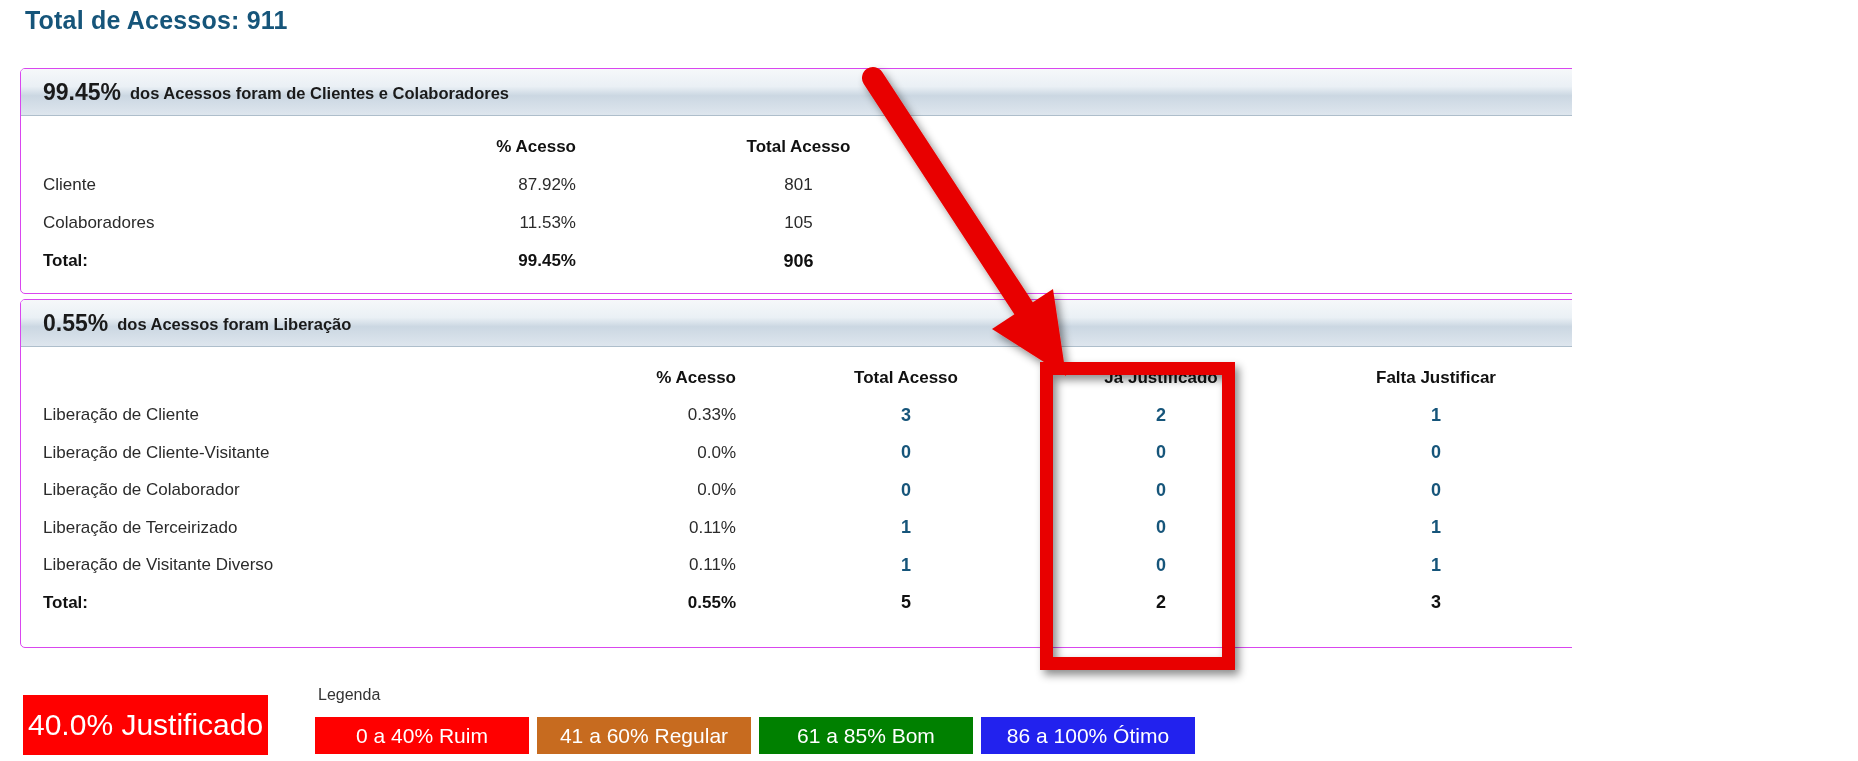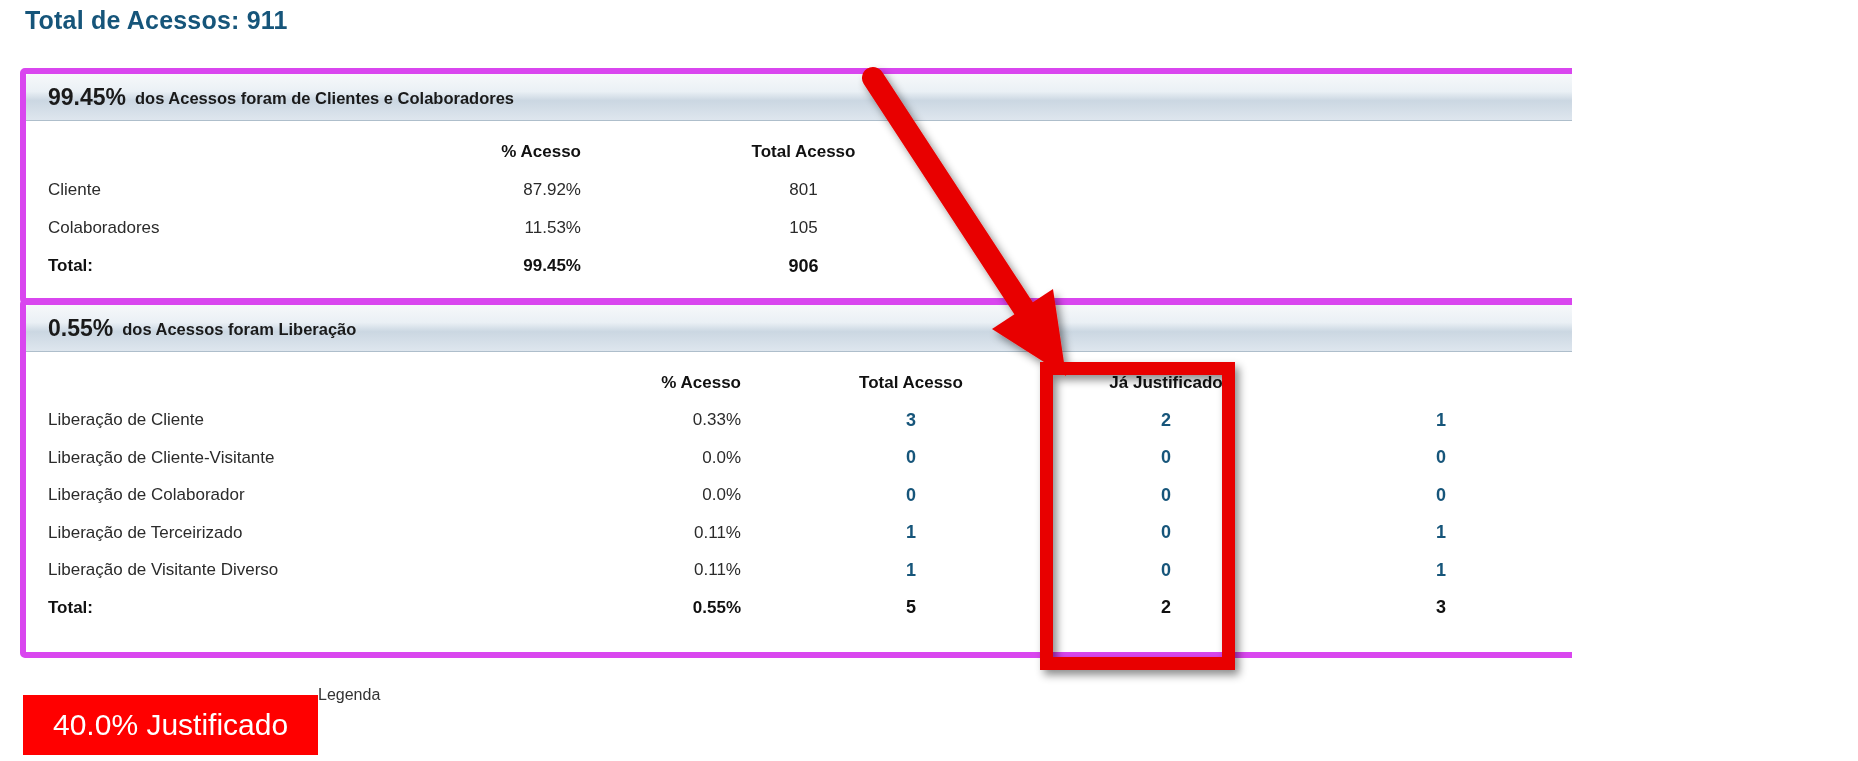--- a/index.html
+++ b/index.html
@@ -7,21 +7,21 @@
     position:relative; width:1572px; height:761px; overflow:hidden;
     background:#fff; font-family:"Liberation Sans","DejaVu Sans",sans-serif;
     color:#2b2b2b;
   }
   .page-title {
     position:absolute; left:25px; top:6px;
     font-size:25px; font-weight:bold; color:#16557A; letter-spacing:0.2px;
   }
   .panel {
     position:absolute; left:20px; width:1816px;
-    background:#fff; border:6px solid #d946ef; border-radius:5px;
+    background:#fff; border:1px solid #d946ef; border-radius:5px;
   }
   #panel1 { top:68px;  height:224px; }
   #panel2 { top:299px; height:347px; }
   .panel-header {
     height:46px; display:flex; align-items:center; gap:9px;
     padding-left:22px; border-bottom:1px solid #AEBECB;
     border-radius:4px 4px 0 0;
     background:linear-gradient(to bottom,#F6F8FA 0%,#EAF0F5 38%,#CBD7E2 58%,#DEE6EE 100%);
   }
   .hp { font-size:23px; font-weight:bold; color:#1a1a1a; }
@@ -44,21 +44,21 @@
   .tot-num { font-weight:bold; color:#111; font-size:18px; }
   .total-bv {
     position:absolute; right:94px; top:130px;
     display:flex; align-items:baseline; gap:9px; white-space:nowrap;
   }
   .total-bv-label { font-size:18px; font-weight:bold; color:#111; }
   .total-bv-value { font-size:25px; font-weight:bold; color:#404040; }
   .overlay { position:absolute; left:0; top:0; width:1858px; height:761px; pointer-events:none; z-index:5; }
   .score-badge {
     position:absolute; left:23px; top:695px; height:60px;
-    display:flex; align-items:center; padding:0 30px;
+    display:flex; align-items:center; padding:0 5px;
     color:#fff; font-size:30px; white-space:nowrap;
   }
   .legend-title {
     position:absolute; left:318px; top:686px;
     font-size:16px; font-weight:normal; color:#333;
   }
   .legend-row { position:absolute; left:315px; top:717px; display:flex; gap:8px; }
   .chip {
     width:214px; height:37px; color:#fff; font-size:21px;
     display:flex; align-items:center; justify-content:center; white-space:nowrap;
@@ -108,20 +108,21 @@
     <div class="panel-header">
       <span class="hp">0.55%</span>
       <span class="ht">dos Acessos foram Liberação</span>
     </div>
     <div class="panel-body">
       <div class="t2-row">
         <span class="c-label"></span>
         <span class="c-right colhead">% Acesso</span>
         <span class="c-center colhead">Total Acesso</span>
         <span class="c-center colhead">Já Justificado</span>
+        <span class="c-center colhead">Falta Justificar</span>
         <span></span>
       </div>
 
       <div class="t2-row">
         <span class="c-label">Liberação de Cliente</span>
         <span class="c-right">0.33%</span>
         <span class="c-center num">3</span>
         <span class="c-center num">2</span>
         <span class="c-center num">1</span>
         <span></span>
@@ -184,14 +185,20 @@
       <rect x="1046.5" y="368.5" width="182" height="295" fill="none" stroke-width="13" stroke="#E80000"></rect>
       <path d="M873 78 L1026 312" stroke-width="22" stroke-linecap="round" fill="none" stroke="#E80000"></path>
       <polygon points="1066,376 992,329 1053,289" fill="#E80000"></polygon>
     </g>
   </svg>
 
   <div class="score-badge" style="background: rgb(255, 0, 0);">40.0% Justificado</div>
 
   <div class="legend-title">Legenda</div>
 
+  <div class="legend-row">
+    <div class="chip" style="background: rgb(255, 0, 0);">0 a 40% Ruim</div>
+    <div class="chip" style="background: rgb(199, 107, 31);">41 a 60% Regular</div>
+    <div class="chip" style="background: rgb(0, 128, 0);">61 a 85% Bom</div>
+    <div class="chip" style="background: rgb(34, 34, 238);">86 a 100% Ótimo</div>
+  </div>
 
 </div>
 
 </body></html>

